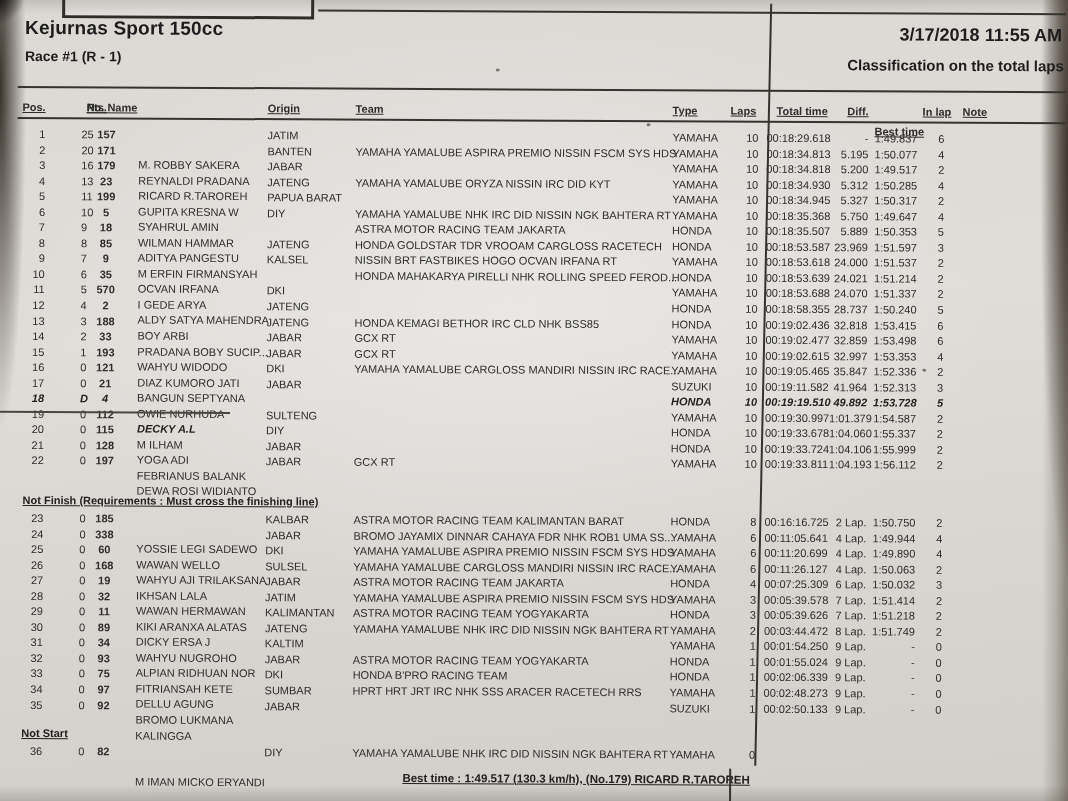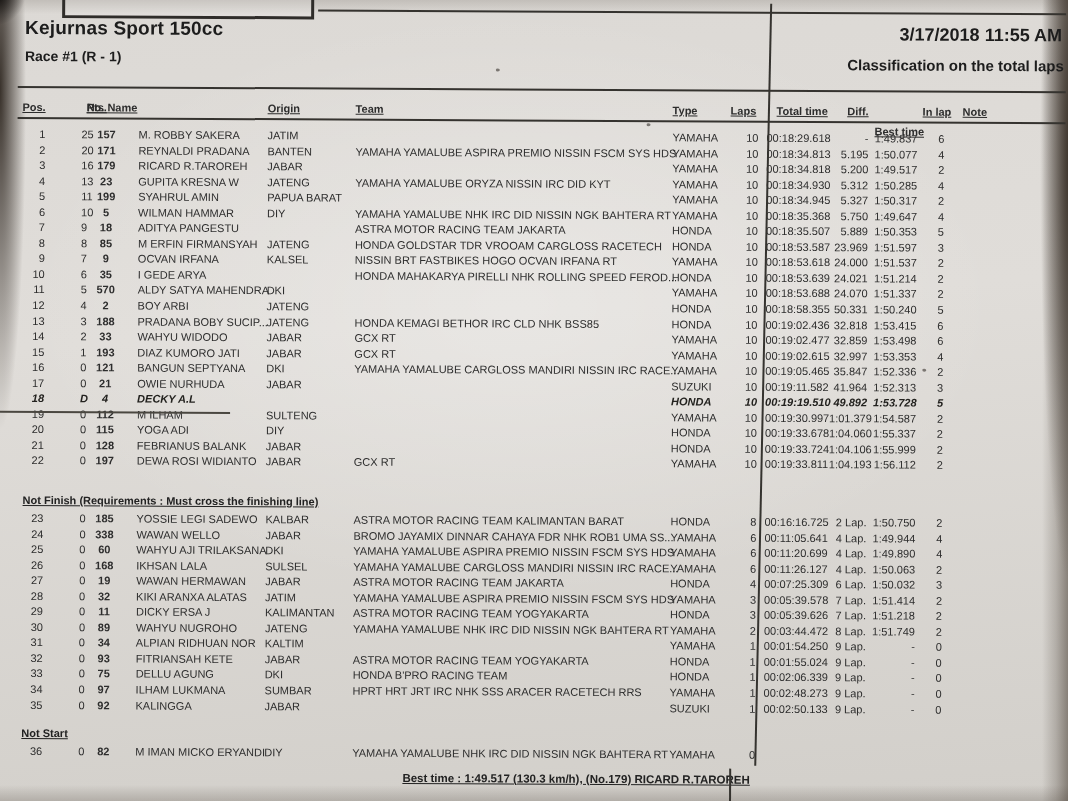--- a/index.html
+++ b/index.html
@@ -25,21 +25,21 @@
   .grid{display:grid;grid-template-columns:28px 32px 52px 134px 88px 317px 58px 28px 72px 44px 48px 28px 1fr;white-space:nowrap;}
   .hdr{position:absolute;left:22px;top:99px;width:1024px;font-size:11px;font-weight:700;height:16px;line-height:16px;}
   .hdr span{text-decoration:underline;}
   .rows{position:absolute;left:22px;width:1024px;font-size:11px;}
   .trow{height:15.55px;line-height:15.55px;}
   .trow span{display:block;overflow:visible;}
   .c-pos,.c-pts,.c-no,.c-laps,.c-diff,.c-best,.c-inlap{text-align:right;}
   .c-pos{padding-right:4px;}
   .c-pts{padding-right:8px;margin-left:32px;}
   .c-no{font-weight:700;padding-right:2px;text-align:center;}
-  .c-name{padding-left:5px;}
+  .c-name{padding-left:5px;margin-top:30px;}
   .c-total{padding-left:8px;}
   .c-diff{padding-right:6px;}
   .c-best{padding-right:5px;}
   .c-inlap{padding-right:6px;}
   .c-note{padding-left:12px;}
   .h-noname{grid-column:3/5;padding-left:5px;text-align:left;}
   .h-laps{text-align:left;padding-right:2px;}
   .h-total{padding-left:18px;}
   .h-diff{text-align:right;padding-right:6px;}
   .h-best{text-align:right;padding-right:2px;margin-top:20px;}
@@ -252,21 +252,21 @@
         <div class="trow grid">
           <span class="c-pos">12</span>
           <span class="c-pts">4</span>
           <span class="c-no">2</span>
           <span class="c-name">BOY ARBI</span>
           <span class="c-origin">JATENG</span>
           <span class="c-team"></span>
           <span class="c-type">HONDA</span>
           <span class="c-laps">10</span>
           <span class="c-total">00:18:58.355</span>
-          <span class="c-diff">50.331</span>
+          <span class="c-diff">28.737</span>
           <span class="c-best">1:50.240</span>
           <span class="c-inlap">5</span>
           <span class="c-note"></span>
         </div>
         <div class="trow grid">
           <span class="c-pos">13</span>
           <span class="c-pts">3</span>
           <span class="c-no">188</span>
           <span class="c-name">PRADANA BOBY SUCIP...</span>
           <span class="c-origin">JATENG</span>
@@ -582,21 +582,21 @@
           <span class="c-total">00:02:06.339</span>
           <span class="c-diff">9 Lap.</span>
           <span class="c-best">-</span>
           <span class="c-inlap">0</span>
           <span class="c-note"></span>
         </div>
         <div class="trow grid">
           <span class="c-pos">34</span>
           <span class="c-pts">0</span>
           <span class="c-no">97</span>
-          <span class="c-name">ILHAM LUKMANA</span>
+          <span class="c-name">BROMO LUKMANA</span>
           <span class="c-origin">SUMBAR</span>
           <span class="c-team">HPRT HRT JRT IRC NHK SSS ARACER RACETECH RRS</span>
           <span class="c-type">YAMAHA</span>
           <span class="c-laps">1</span>
           <span class="c-total">00:02:48.273</span>
           <span class="c-diff">9 Lap.</span>
           <span class="c-best">-</span>
           <span class="c-inlap">0</span>
           <span class="c-note"></span>
         </div>

